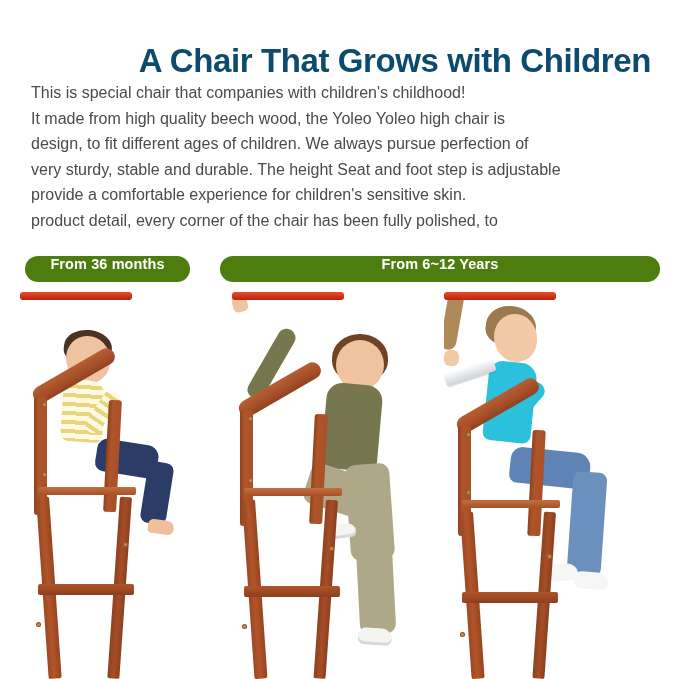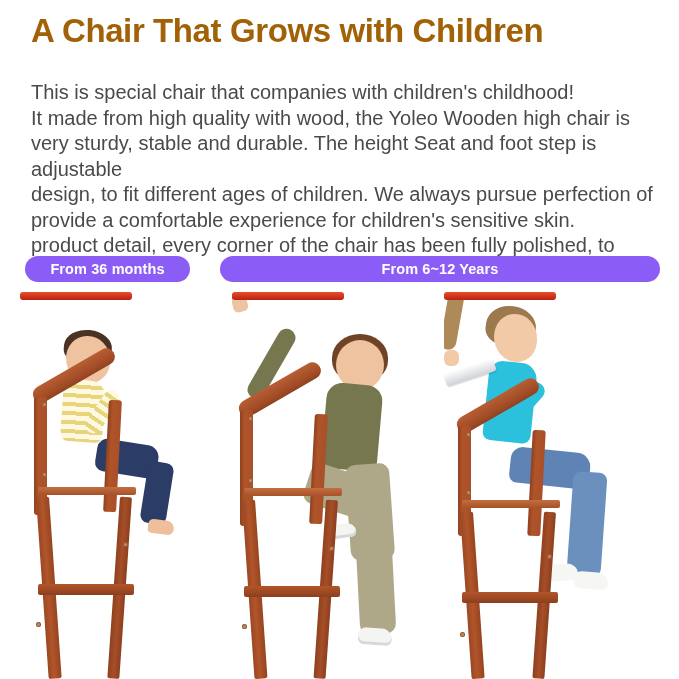--- a/index.html
+++ b/index.html
@@ -16,57 +16,57 @@
     position: relative;
     width: 679px;
     height: 679px;
     background: #ffffff;
   }
 
   
   .headline {
     position: absolute;
     left: 31px;
-    top: 12px;
+    top: 42px;
     width: 620px;
     font-size: 33px;
     font-weight: 700;
     letter-spacing: -0.4px;
-    color: #a16207;
+    color: #0c4a6e;
     white-space: nowrap;
+    text-align: right;
   }
 
   
   .bodycopy {
     position: absolute;
     left: 31px;
     top: 80px;
     width: 628px;
-    font-size: 20px;
+    font-size: 16px;
     line-height: 25.5px;
     color: #4a4a4a;
   }
   .bodycopy .line { display: block; }
 
   
   .badges {
     position: absolute;
     left: 0;
     top: 256px;
     width: 679px;
     height: 26px;
   }
   .badge {
     position: absolute;
     top: 0;
     height: 26px;
-    background: #8b5cf6;
+    background: #4d7c0f;
     border-radius: 13px;
     display: flex;
-    align-items: center;
     justify-content: center;
   }
   .badge-label {
     color: #ffffff;
     font-size: 14.5px;
     font-weight: 700;
     letter-spacing: 0.1px;
     white-space: nowrap;
   }
   .badge-1 { left: 25px; width: 165px; }
@@ -187,23 +187,23 @@
 </style>
 </head>
 <body>
 
 <div class="page">
 
   <h1 class="headline">A Chair That Grows with Children</h1>
 
   <div class="bodycopy">
     <span class="line">This is special chair that companies with children's childhood!</span>
-    <span class="line">It made from high quality with wood, the Yoleo Wooden high chair is</span>
+    <span class="line">It made from high quality beech wood, the Yoleo Yoleo high chair is</span>
+    <span class="line">design, to fit different ages of children. We always pursue perfection of</span>
     <span class="line">very sturdy, stable and durable. The height Seat and foot step is adjustable</span>
-    <span class="line">design, to fit different ages of children. We always pursue perfection of</span>
     <span class="line">provide a comfortable experience for children's sensitive skin.</span>
     <span class="line">product detail, every corner of the chair has been fully polished, to</span>
   </div>
 
   <div class="badges">
     <div class="badge badge-1">
       <span class="badge-label">From 36 months</span>
     </div>
     <div class="badge badge-2">
       <span class="badge-label">From 6~12 Years</span>

